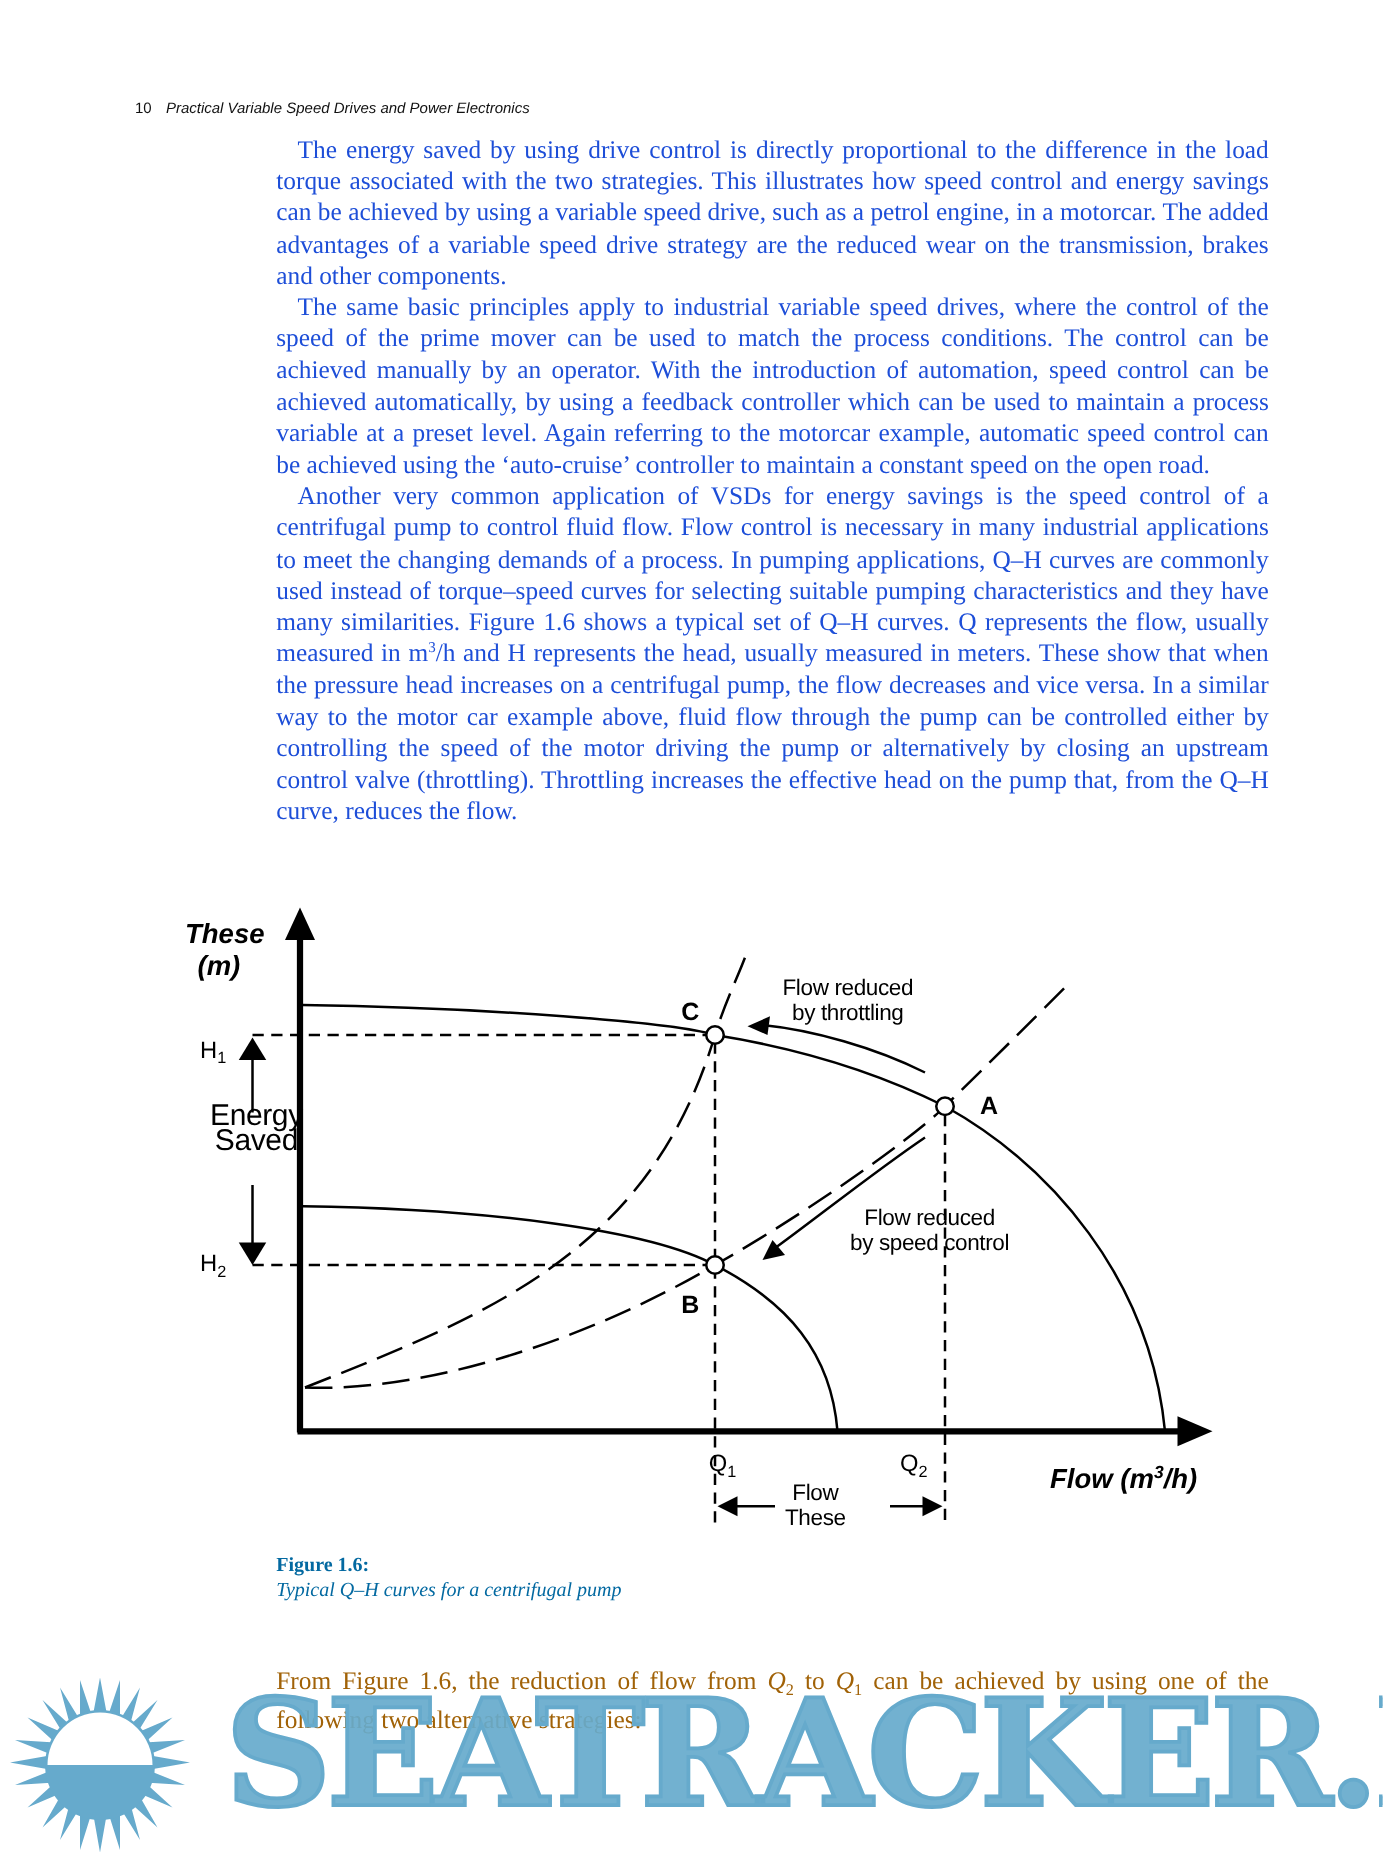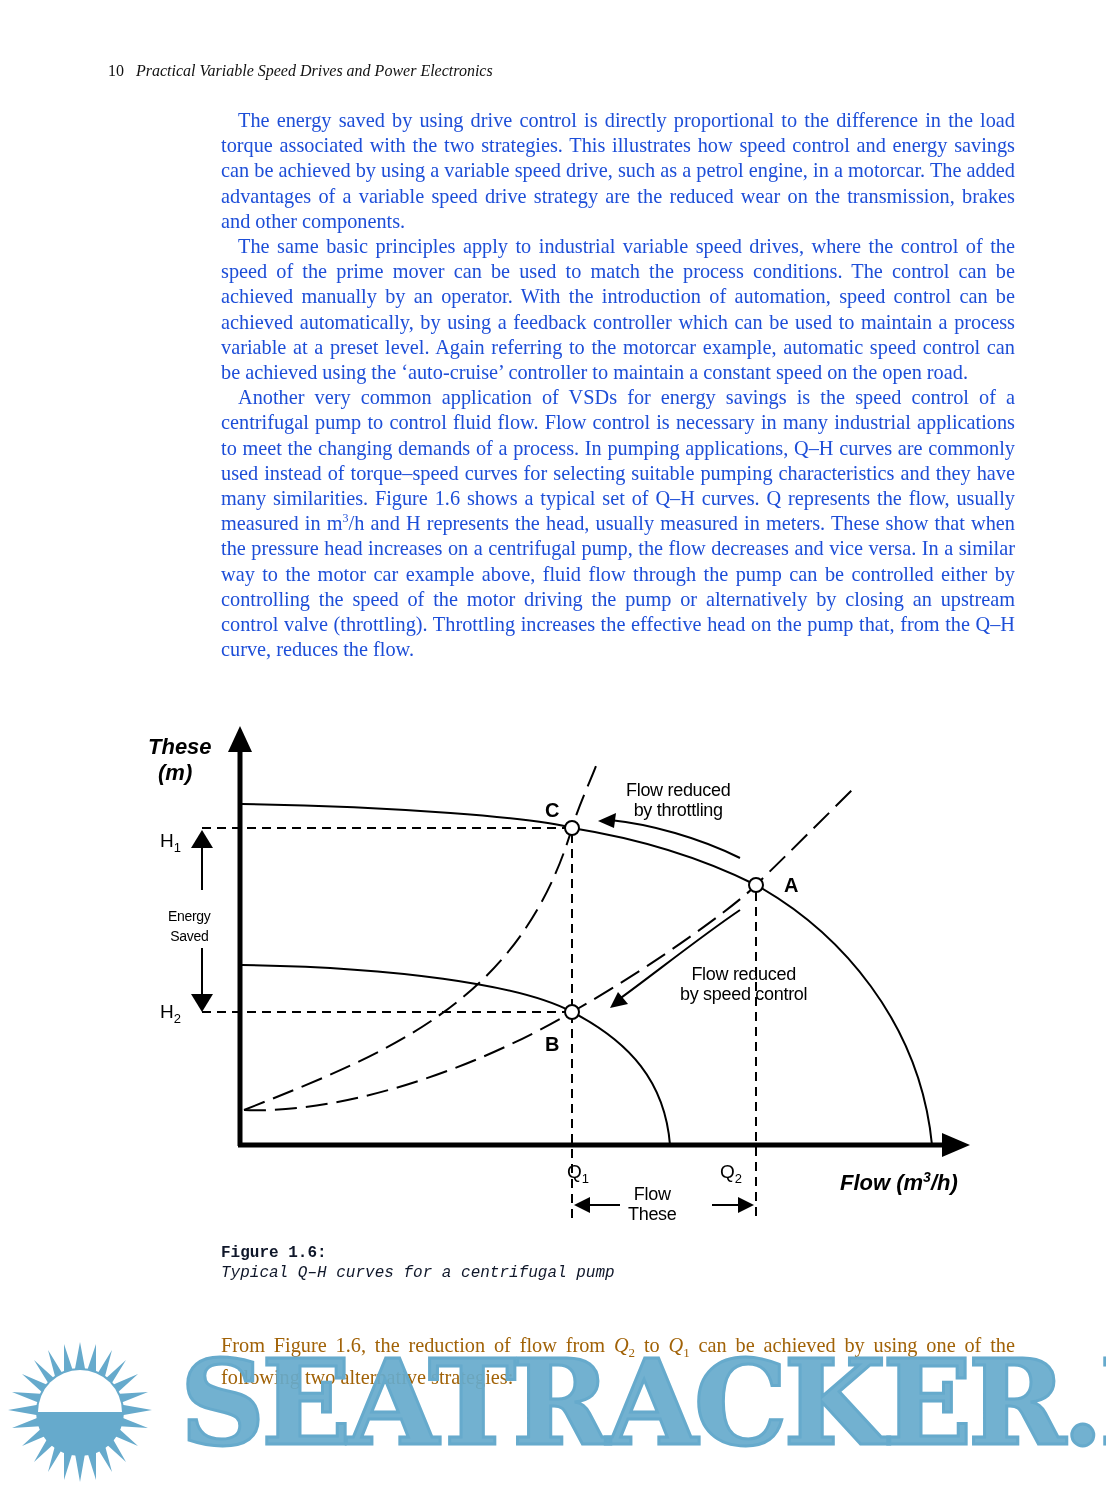--- a/index.html
+++ b/index.html
@@ -1,19 +1,19 @@
 <!DOCTYPE html>
 <html><head>
 <meta charset="utf-8">
 <style>
   html, body { margin: 0; padding: 0; background: #ffffff; }
   body { width: 1106px; height: 1496px; position: relative; overflow: hidden; }
   .running-header {
-    position: absolute; left: 108px; top: 62px;
-    font-family: Liberation Serif, serif; font-size: 16px; color: #111;
+    position: absolute; left: 108px; top: 79px;
+    font-family: Liberation Sans, sans-serif; font-size: 12px; color: #111;
     white-space: nowrap;
   }
   .running-header .pageno { margin-right: 8px; }
   .running-header .title { font-style: italic; }
   .body-text {
     position: absolute; left: 221px; width: 794px; top: 108px;
     font-family: "Liberation Serif", serif; font-size: 20.3px; line-height: 25.2px;
     color: #1d4ed8; text-align: justify;
   }
   .body-text p { margin: 0; text-indent: 17px; }
@@ -27,21 +27,21 @@
     white-space: nowrap; line-height: 1;
   }
   .fig-label.bold-it { font-weight: bold; font-style: italic; font-size: 22px; }
   .fig-label.pt { font-weight: bold; font-size: 20px; }
   .fig-label.note { font-size: 18px; text-align: center; line-height: 20px; letter-spacing: -0.3px; }
   .fig-label.tick { font-size: 19px; }
   .fig-label sub { font-size: 13px; }
   .fig-label sup { font-size: 14px; }
   .caption {
     position: absolute; left: 221px; top: 1243px;
-    font-family: Liberation Mono, monospace; font-size: 16px; line-height: 20px; color: #0f172a;
+    font-family: Liberation Serif, serif; font-size: 16px; line-height: 20px; color: #0369a1;
   }
   .caption .num { font-weight: bold; display: block; }
   .caption .text { font-style: italic; display: block; }
   .closing-text {
     position: absolute; left: 221px; width: 794px; top: 1333px;
     font-family: "Liberation Serif", serif; font-size: 20.3px; line-height: 25.2px;
     color: #a16207; text-align: justify;
   }
   .closing-text p { margin: 0; }
   .closing-text i sub { font-size: 13px; font-style: normal; }
@@ -134,21 +134,21 @@
   <div class="fig-label bold-it" style="left:8px; top:14px;">
     <span>These</span>
   </div>
   <div class="fig-label bold-it" style="left:18px; top:40px;">
     <span>(m)</span>
   </div>
 
   <div class="fig-label tick" style="left:20px; top:96px;margin-top:13px;"><span>H</span><sub>1</sub></div>
   <div class="fig-label tick" style="left:20px; top:280px;"><span>H</span><sub>2</sub></div>
 
-  <div class="fig-label note" style="left:28px; top:184px; font-size:14px;">
+  <div class="fig-label note" style="left:28px; top:161px; font-size:24px;">
     <div>Energy</div>
     <div>Saved</div>
   </div>
 
   <div class="fig-label pt" style="left:405px; top:78px;">C</div>
   <div class="fig-label pt" style="left:405px; top:312px;">B</div>
   <div class="fig-label pt" style="left:644px; top:153px;">A</div>
 
   <div class="fig-label note" style="left:486px; top:58px;">
     <div>Flow reduced</div>

